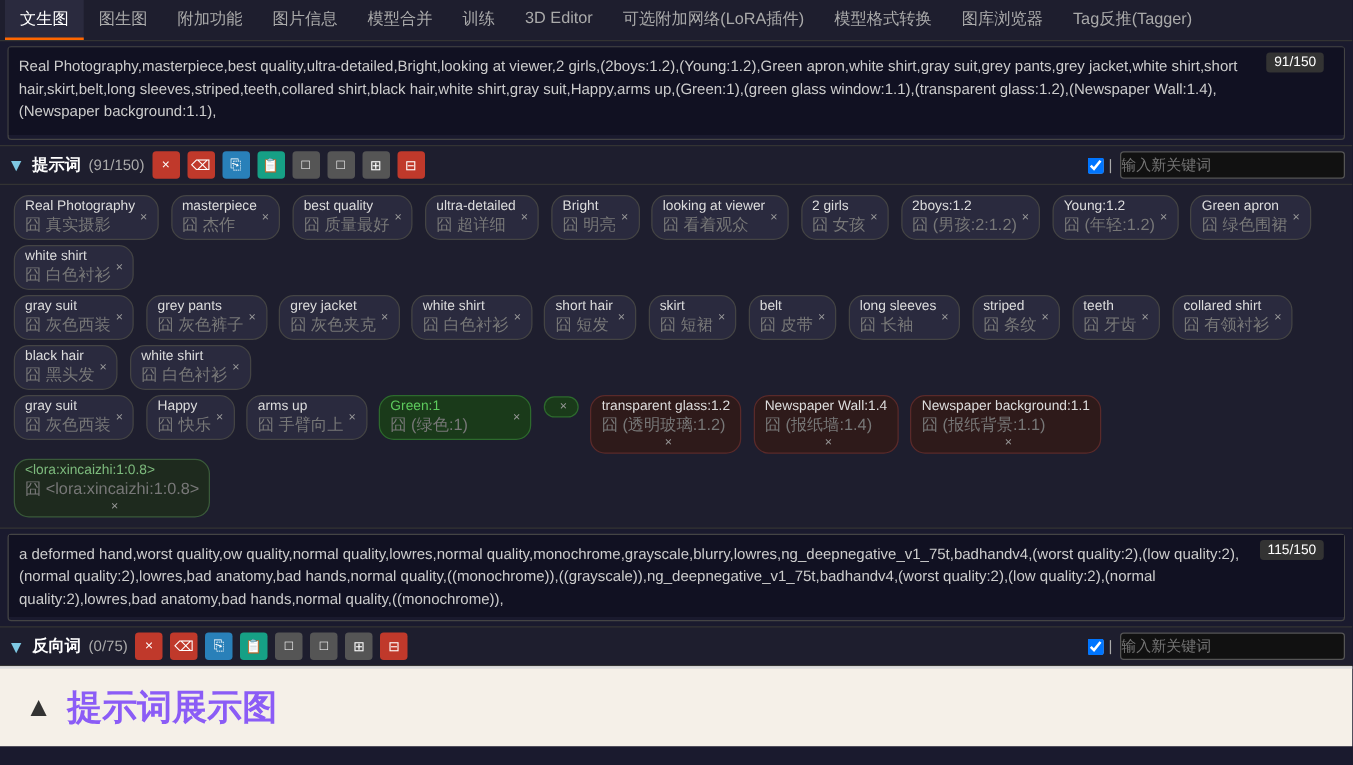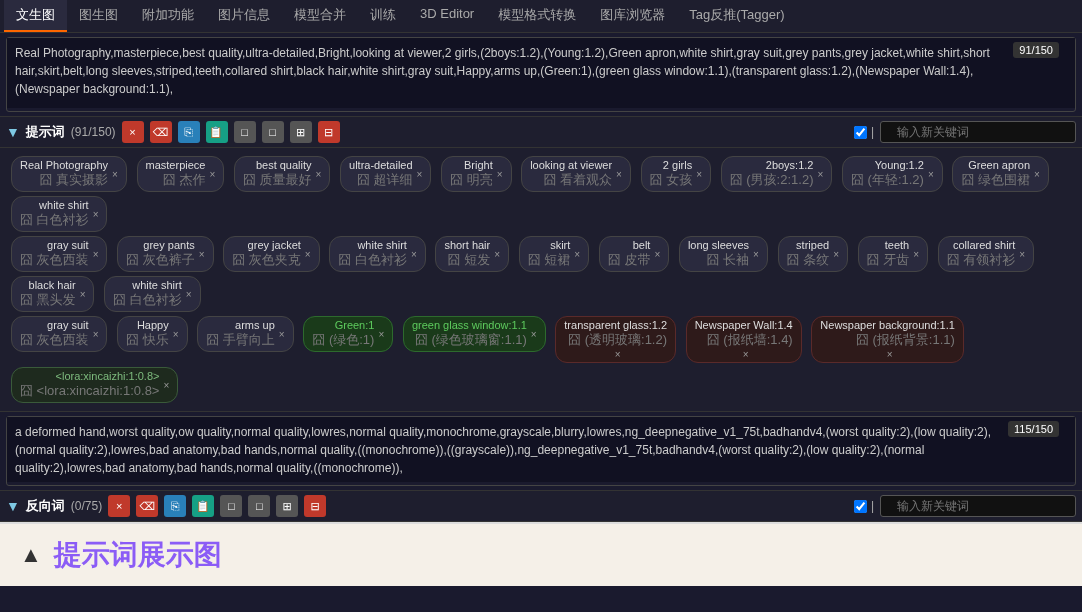--- a/index.html
+++ b/index.html
@@ -105,24 +105,24 @@
       display: flex;
       align-items: center;
       gap: 4px;
       color: #aaa;
       font-size: 12px;
     }
     .header-input {
       background: #111;
       border: 1px solid #555;
       color: #ccc;
-      padding: 3px 16px;
+      padding: 3px 0;
       font-size: 12px;
       border-radius: 3px;
-      width: 196px;
+      width: 180px;
       outline: none;
     }
 
     
     .tag-cloud {
       padding: 6px 8px;
       background: #1e1e2e;
       min-height: 50px;
       border-bottom: 1px solid #333;
     }
@@ -145,25 +145,26 @@
       cursor: pointer;
     }
     .tag-sub {
       font-size: 13px;
       color: #777;
       display: block;
     }
     .tag-wrap {
       display: inline-flex;
       flex-direction: column;
-      align-items: flex-end;
+      align-items: flex-start;
     }
     .tag-highlight {
       background: #1a3a1a;
       border-color: #2d6a2d;
+      gap: 32px;
     }
     .tag-green {
       color: #5dca5d;
     }
 
     
     .neg-textarea {
       width: 100%;
       background: #111122;
       color: #ccc;
@@ -194,38 +195,40 @@
     .bottom-arrow {
       font-size: 22px;
       color: #333;
     }
 
     
     .tag-lora {
       background: #1e2a1e;
       border-color: #3a5a3a;
       color: #7dba7d;
+      flex-direction: column;
     }
     .tag-weight-high {
       background: #2e1a1a;
       border-color: #5a2a2a;
       flex-direction: column;
     }
   </style>
 </head>
 <body>
 
 <div class="top-nav">
   <div class="tab active">文生图</div>
   <div class="tab">图生图</div>
   <div class="tab">附加功能</div>
   <div class="tab">图片信息</div>
   <div class="tab">模型合并</div>
   <div class="tab">训练</div>
   <div class="tab">3D Editor</div>
+  <div class="tab">可选附加网络(LoRA插件)</div>
   <div class="tab">模型格式转换</div>
   <div class="tab">图库浏览器</div>
   <div class="tab">Tag反推(Tagger)</div>
 </div>
 
 <div class="prompt-container">
   <textarea class="prompt-textarea" value="Real Photography,masterpiece,best quality,ultra-detailed,Bright,looking at viewer,2 girls,(2boys:1.2),(Young:1.2),Green apron,white shirt,gray suit,grey pants,grey jacket,white shirt,short hair,skirt,belt,long sleeves,striped,teeth,collared shirt,black hair,white shirt,gray suit,Happy,arms up,(Green:1),(green glass window:1.1),(transparent glass:1.2),(Newspaper Wall:1.4),(Newspaper background:1.1)," style="">Real Photography,masterpiece,best quality,ultra-detailed,Bright,looking at viewer,2 girls,(2boys:1.2),(Young:1.2),Green apron,white shirt,gray suit,grey pants,grey jacket,white shirt,short hair,skirt,belt,long sleeves,striped,teeth,collared shirt,black hair,white shirt,gray suit,Happy,arms up,(Green:1),(green glass window:1.1),(transparent glass:1.2),(Newspaper Wall:1.4),(Newspaper background:1.1),</textarea>
   <div class="char-count-badge">91/150</div>
 </div>
 
@@ -446,24 +449,20 @@
     <span class="tag-close">×</span>
   </span>
   <span class="tag tag-highlight">
     <span class="tag-wrap">
         <span class="tag-green">Green:1</span>
         <span class="tag-sub">囧 (绿色:1)</span>
       </span>
     <span class="tag-close">×</span>
   </span>
   <span class="tag tag-highlight">
-    <span class="tag-wrap">
-        <span class="tag-green">green glass window:1.1</span>
-        <span class="tag-sub">囧 (绿色玻璃窗:1.1)</span>
-      </span>
     <span class="tag-close">×</span>
   </span>
   <span class="tag tag-weight-high">
     <span class="tag-wrap">
         <span>transparent glass:1.2</span>
         <span class="tag-sub">囧 (透明玻璃:1.2)</span>
       </span>
     <span class="tag-close">×</span>
   </span>
   <span class="tag tag-weight-high">

